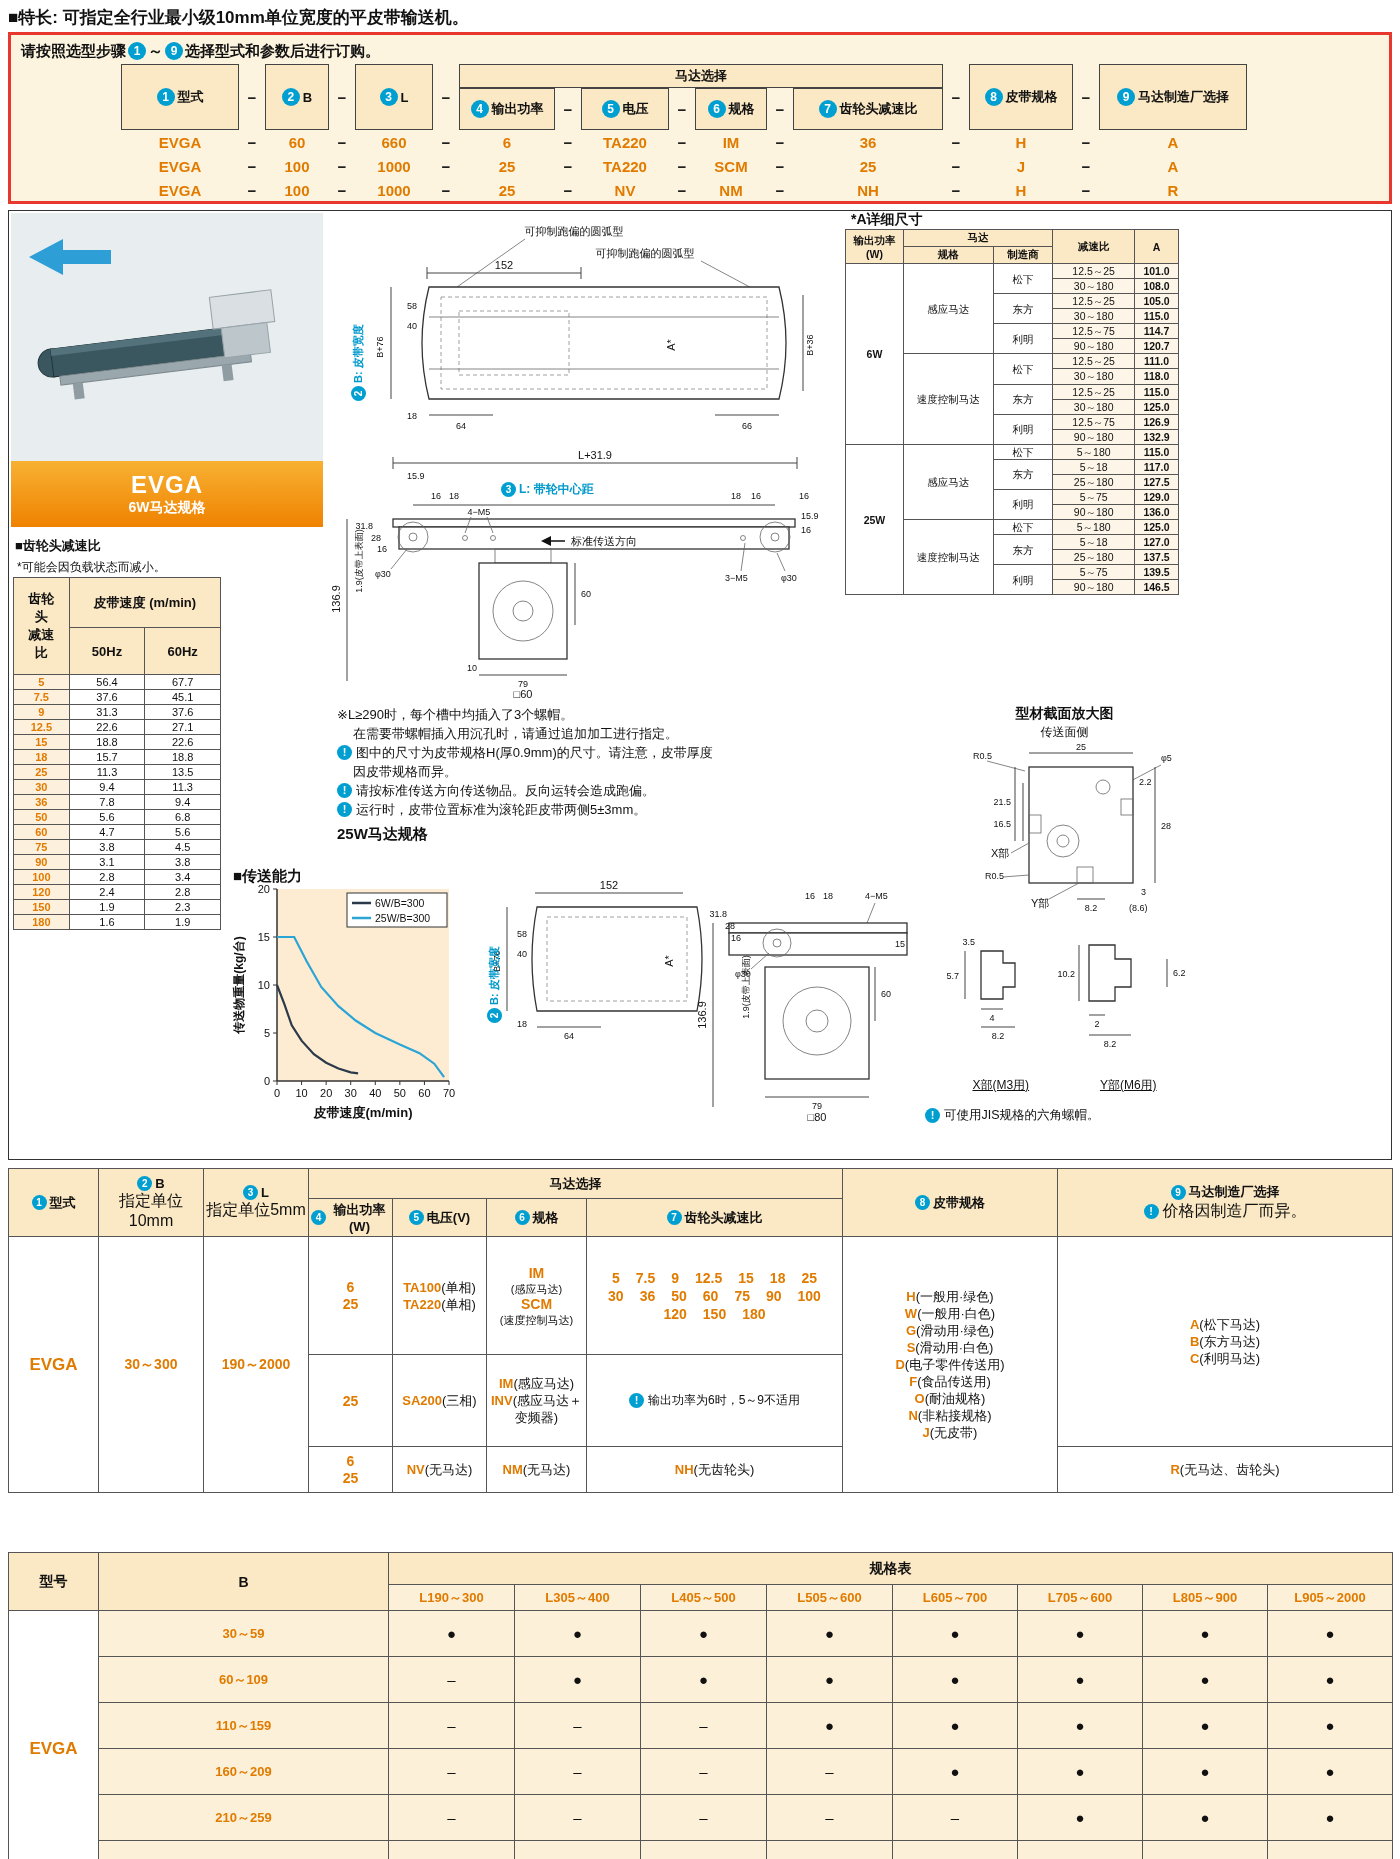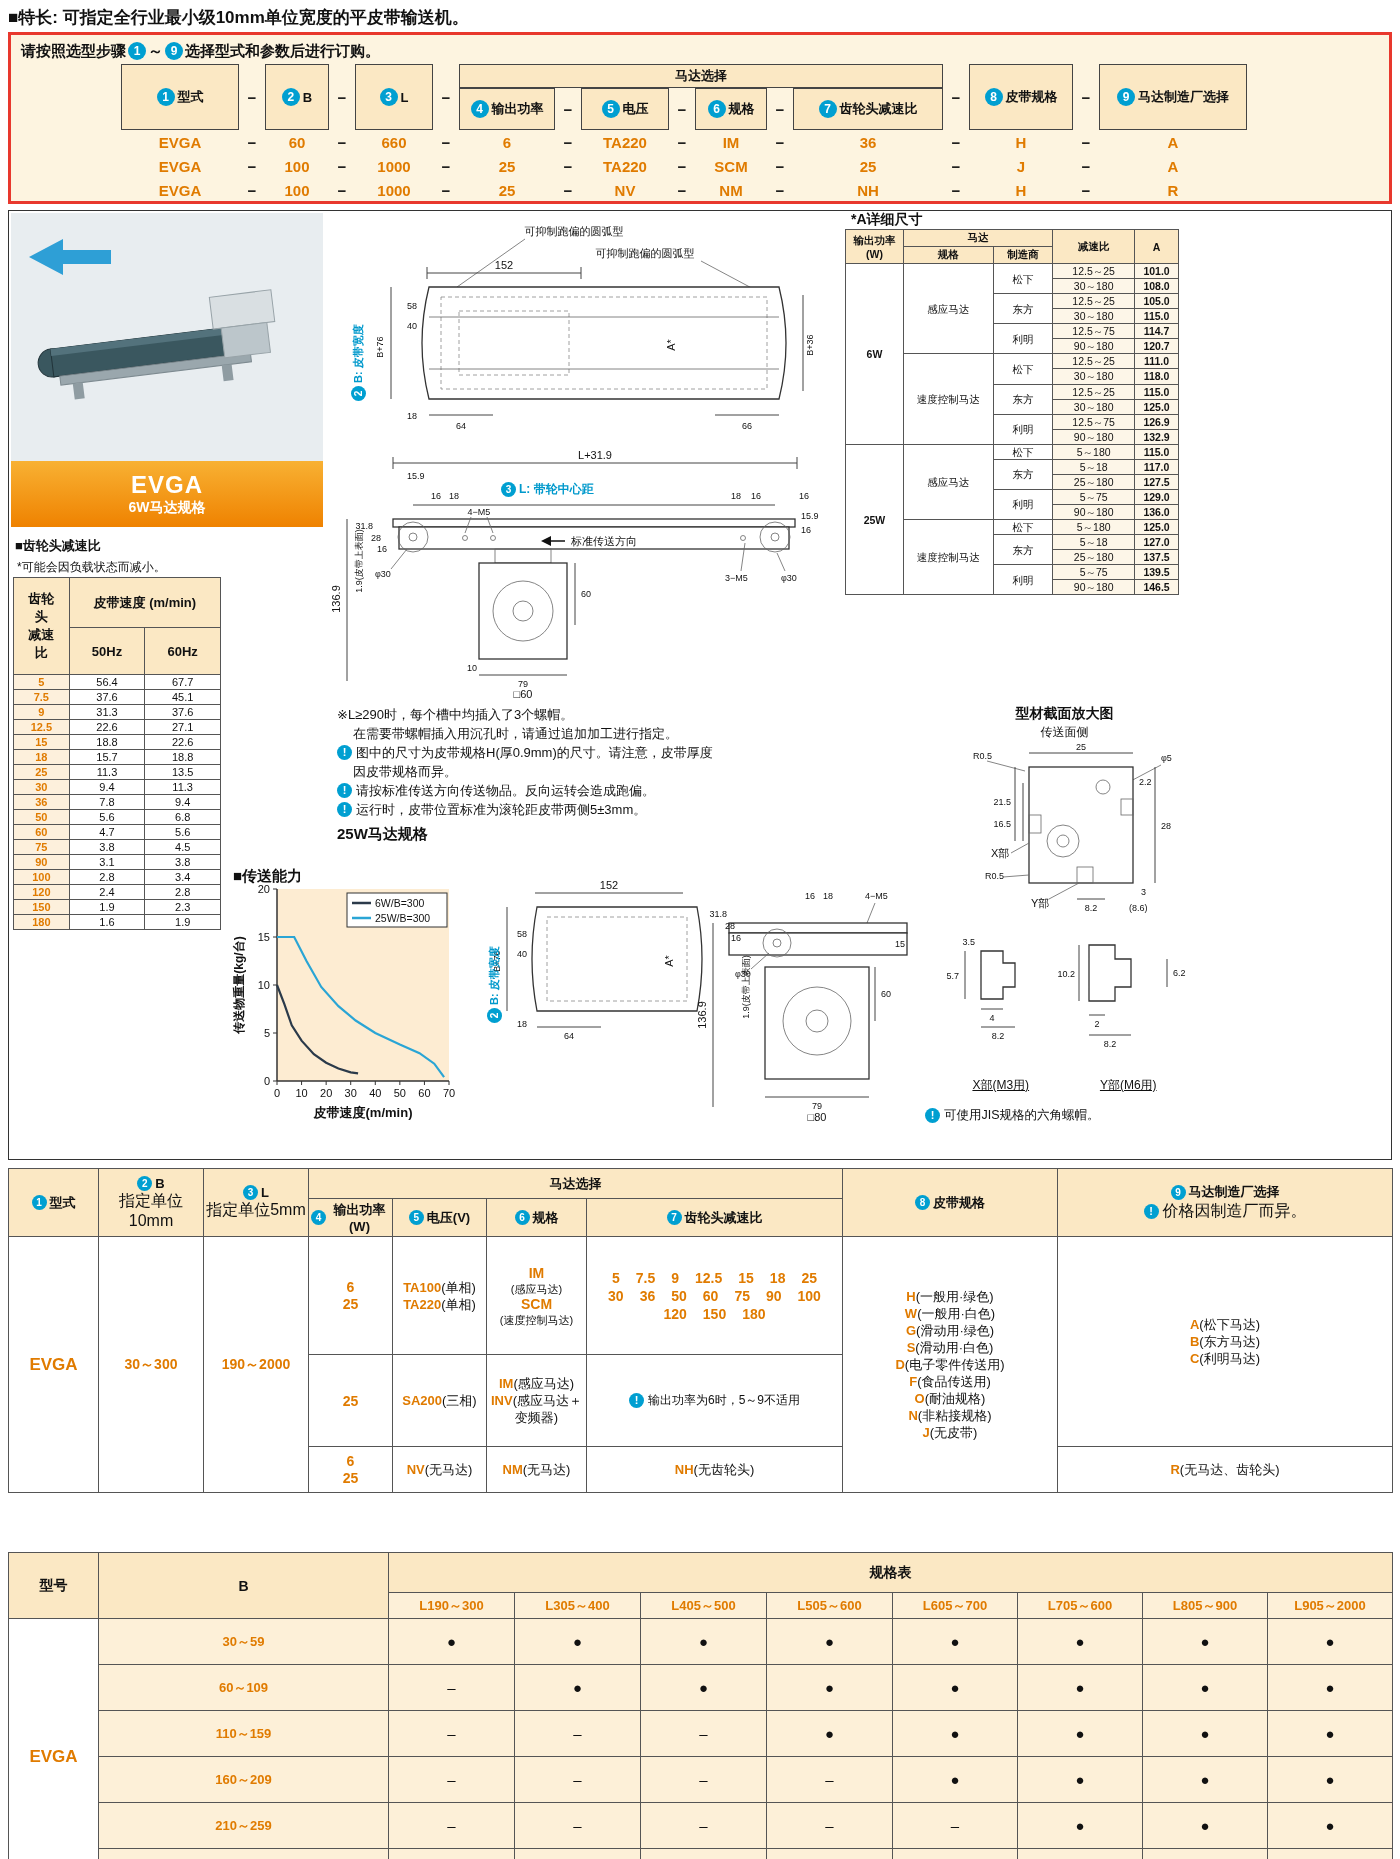--- a/index.html
+++ b/index.html
@@ -899,21 +899,21 @@
     <col style="width:126px">
       <col style="width:126px">
       <col style="width:126px">
       <col style="width:126px">
     <col style="width:125px">
       <col style="width:125px">
       <col style="width:125px">
       <col style="width:125px">
   </colgroup>
   <thead>
-    <tr style="height:40px">
+    <tr style="height:32px">
       <th rowspan="2">型号</th>
       <th rowspan="2">B</th>
       <th colspan="8">规格表</th>
     </tr>
     <tr style="height:26px" id="matrix-lrow">
         <th class="lcol">L190～300</th>
         <th class="lcol">L305～400</th>
         <th class="lcol">L405～500</th>
         <th class="lcol">L505～600</th>
         <th class="lcol">L605～700</th>

